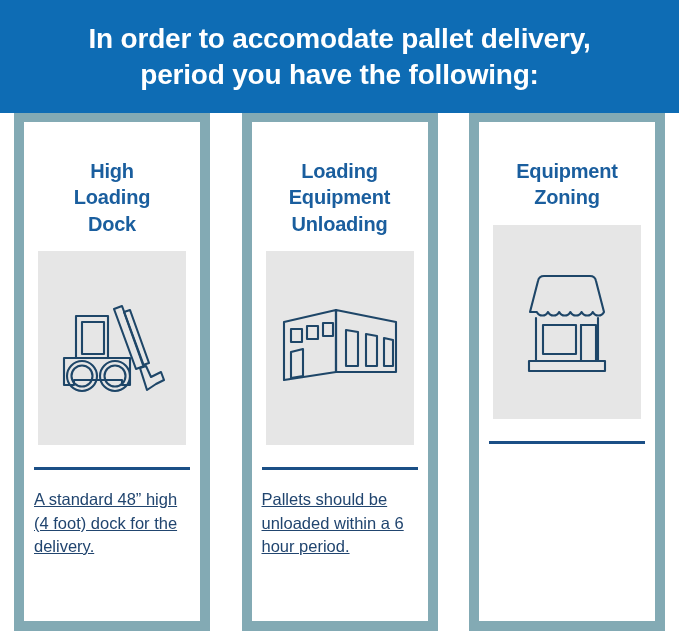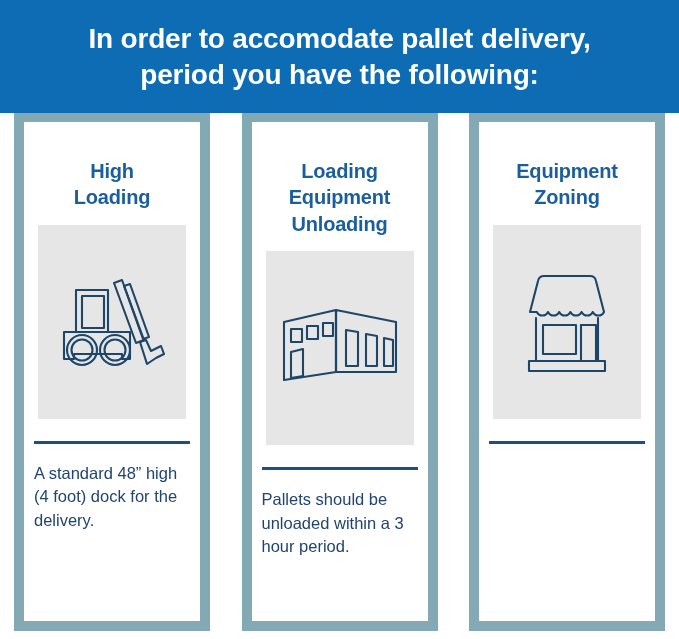--- a/index.html
+++ b/index.html
@@ -117,20 +117,21 @@
     flex: none;
   }
   .caption {
     color: #21456f;
     font-size: 16.5px;
     line-height: 1.42;
     text-align: left;
     margin-top: 18px;
     width: 156px;
     flex: none;
+    text-decoration: underline;
   }
 
   
 </style>
 </head>
 <body>
 
 <div class="infographic">
 
   <div class="header">
@@ -138,20 +139,21 @@
     <div class="header-line">period you have the following:</div>
   </div>
 
   <div class="columns">
 
     <div class="card">
       <div class="card-inner">
         <div class="card-title">
           <div>High</div>
           <div>Loading</div>
+          <div>Dock</div>
         </div>
         <div class="icon-panel">
           <svg width="120" height="112" viewBox="0 0 120 112">
             <g fill="none" stroke="#1e4668" stroke-width="2.1" stroke-linejoin="round" stroke-linecap="round">
 
               <path d="M12 66 L12 93 L22 93 L22 88 L70 88 L70 93 L78 93 L78 66 Z"></path>
 
               <path d="M24 66 L24 24 L56 24 L56 66"></path>
 
               <path d="M30 62 L30 30 L52 30 L52 62 Z"></path>
@@ -196,21 +198,21 @@
 
               <path d="M13 46 L25 43 L25 70 L13 72 Z"></path>
 
               <path d="M68 24 L80 26 L80 60 L68 60 Z"></path>
               <path d="M88 28 L99 30 L99 60 L88 60 Z"></path>
               <path d="M106 32 L115 34 L115 60 L106 60 Z"></path>
             </g>
           </svg>
         </div>
         <div class="divider"></div>
-        <div class="caption">Pallets should be unloaded within a 3 hour period.</div>
+        <div class="caption">Pallets should be unloaded within a 6 hour period.</div>
       </div>
     </div>
 
     <div class="card">
       <div class="card-inner">
         <div class="card-title">
           <div>Equipment</div>
           <div>Zoning</div>
         </div>
         <div class="icon-panel">

